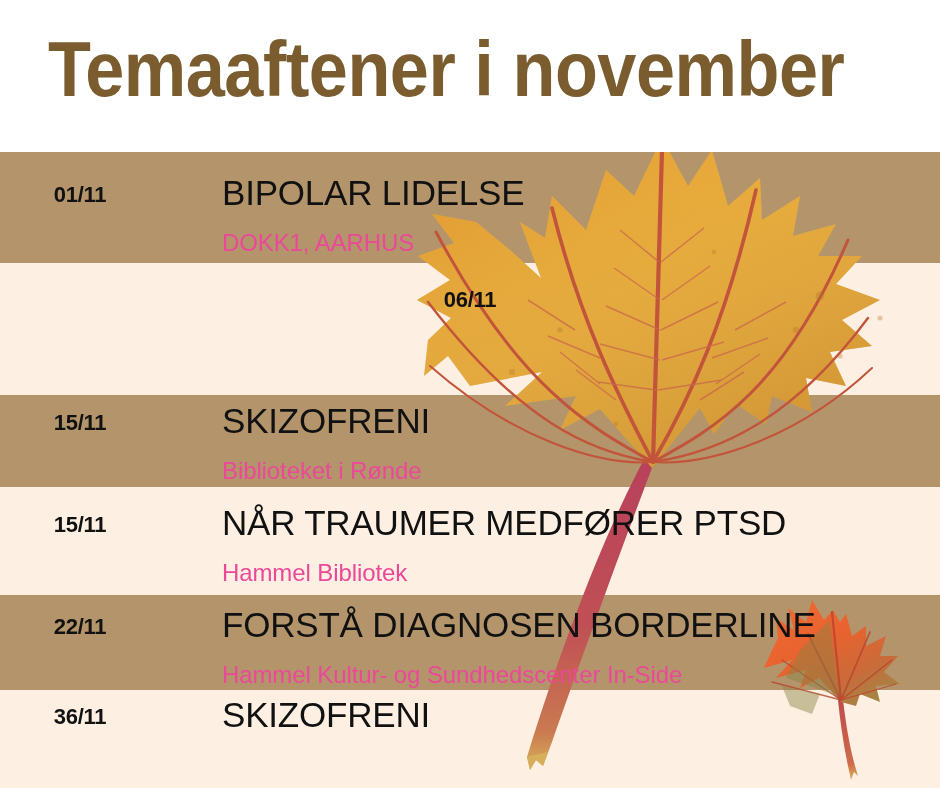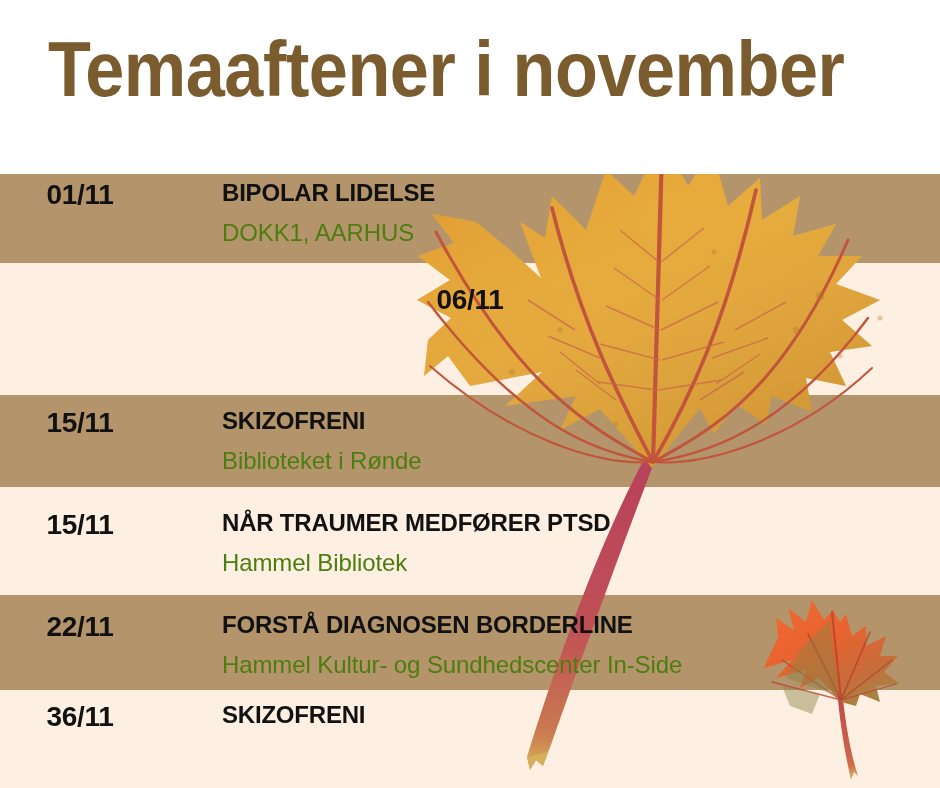--- a/index.html
+++ b/index.html
@@ -16,21 +16,21 @@
     width:940px;
     height:788px;
     background:#FFFFFF;
     overflow:hidden;
   }
 
   
   .header {
     position:absolute;
     left:0; top:0;
-    width:940px; height:174px;
+    width:940px; height:152px;
     background:#FFFFFF;
     z-index:5;
   }
   .poster-title {
     position:absolute;
     left:48px;
     top:26px;
     font-family:"Liberation Sans", sans-serif;
     font-weight:700;
     font-size:78px;
@@ -79,46 +79,46 @@
     left:0;
     width:940px;
     display:flex;
     align-items:flex-start;
   }
   .row-date {
     width:160px;
     flex:0 0 160px;
     text-align:center;
     font-weight:700;
-    font-size:28px;
+    font-size:22px;
     line-height:34px;
     color:#111111;
     letter-spacing:-0.3px;
     padding-top:2px;
   }
   .row-body {
     flex:1 1 auto;
     padding-left:62px;
   }
   .row-title {
-    font-weight:700;
-    font-size:24px;
+    font-weight:400;
+    font-size:35px;
     line-height:33px;
     letter-spacing:-0.2px;
     color:#111111;
     white-space:nowrap;
   }
   .row-title.two-line { white-space:normal; max-width:620px; }
   .row-venue {
     font-weight:400;
     font-size:24px;
     line-height:31px;
     letter-spacing:-0.1px;
-    color:#4d7c0f;
-    margin-top:8px;
+    color:#ec4899;
+    margin-top:18px;
     white-space:nowrap;
   }
 </style>
 </head>
 <body>
 
 <div id="poster">
 
   <div class="bands" id="bands">
       <div class="band tan" style="top: 152px; height: 111px;"></div>

